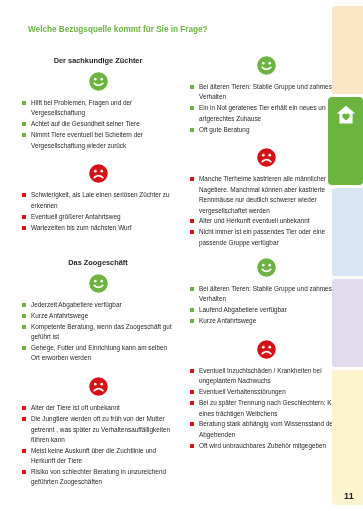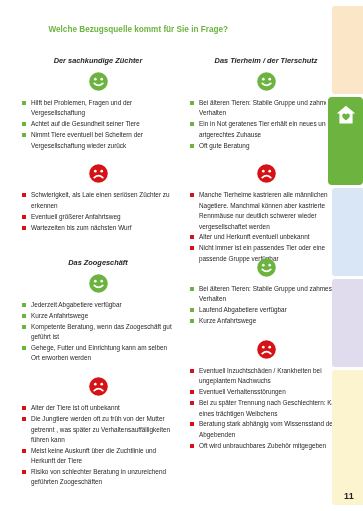--- a/index.html
+++ b/index.html
@@ -68,35 +68,33 @@
   
   #heading {
     position: absolute;
     left: 28px;
     top: 24px;
     width: 200px;
     font-size: 8.2px;
     font-weight: bold;
     line-height: 1.45;
     color: #6cb33f;
-    text-align: right;
   }
 
   
   .panel {
     position: absolute;
     width: 152px;
   }
   .panel-title {
     text-align: center;
     font-size: 7.4px;
     font-weight: bold;
     color: #231f20;
     margin-bottom: 7px;
-    font-style: italic;
   }
   .face-wrap {
     display: flex;
     justify-content: center;
     margin-bottom: 7px;
   }
   .face {
     width: 19px;
     height: 19px;
     display: block;
@@ -157,21 +155,20 @@
           <path d="M5.2,13.6 Q9.5,9.5 13.8,13.6" stroke="#ffffff" stroke-width="1.7" fill="none" stroke-linecap="round"></path>
         </svg>
       </div>
       <ul class="list con">
         <li><span class="bullet"></span><span>Schwierigkeit, als Laie einen seriösen Züchter zu erkennen</span></li>
         <li><span class="bullet"></span><span>Eventuell größerer Anfahrtsweg</span></li>
         <li><span class="bullet"></span><span>Wartezeiten bis zum nächsten Wurf</span></li>
       </ul>
     </div>
   <div class="panel" id="panel-1" style="left:190px; top:56px;">
-      <div class="panel-title">Das Tierheim / der Tierschutz</div>
       <div class="face-wrap">
         <svg class="face" viewBox="0 0 19 19" xmlns="http://www.w3.org/2000/svg">
           <circle cx="9.5" cy="9.5" r="9.3" fill="#6cb33f"></circle>
           <circle cx="6.3" cy="7.2" r="1.35" fill="#ffffff"></circle>
           <circle cx="12.7" cy="7.2" r="1.35" fill="#ffffff"></circle>
           <path d="M5.2,11.3 Q9.5,15.4 13.8,11.3" stroke="#ffffff" stroke-width="1.7" fill="none" stroke-linecap="round"></path>
         </svg>
       </div>
       <ul class="list pro">
         <li><span class="bullet"></span><span>Bei älteren Tieren: Stabile Gruppe und zahmes Verhalten</span></li>

